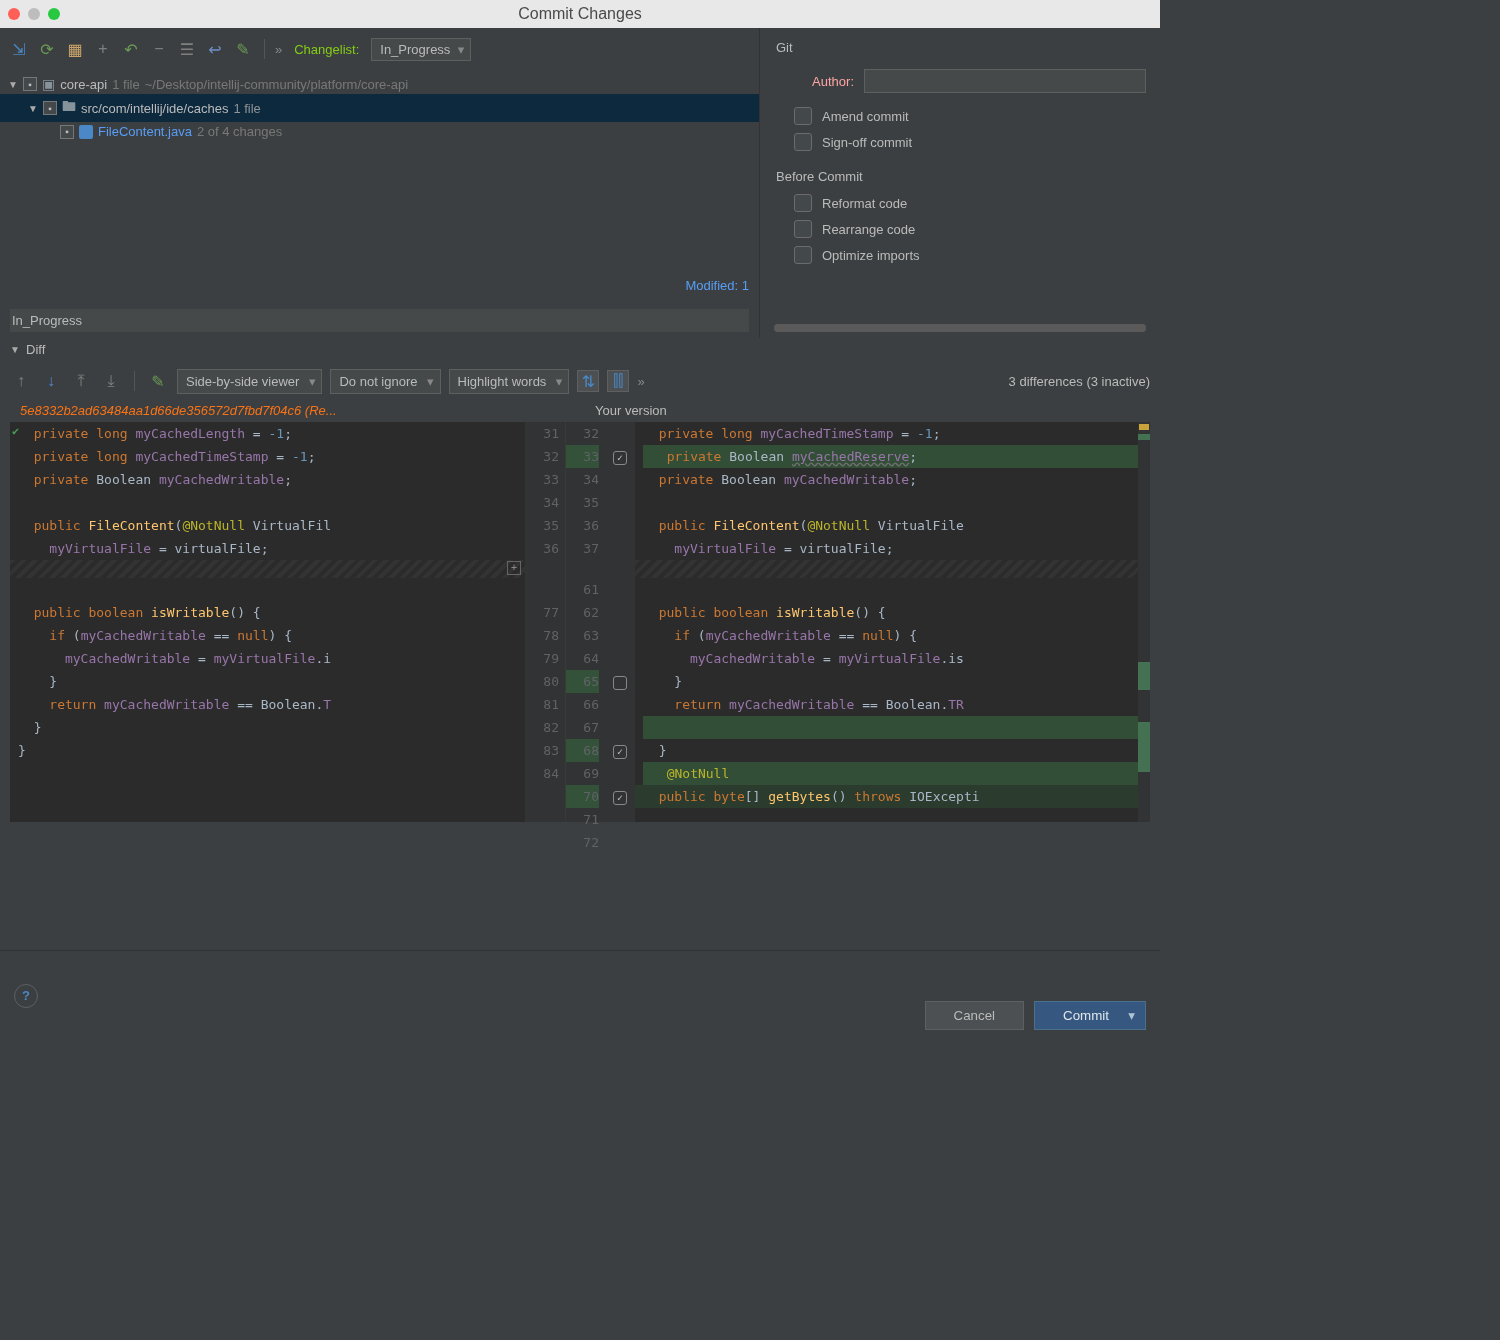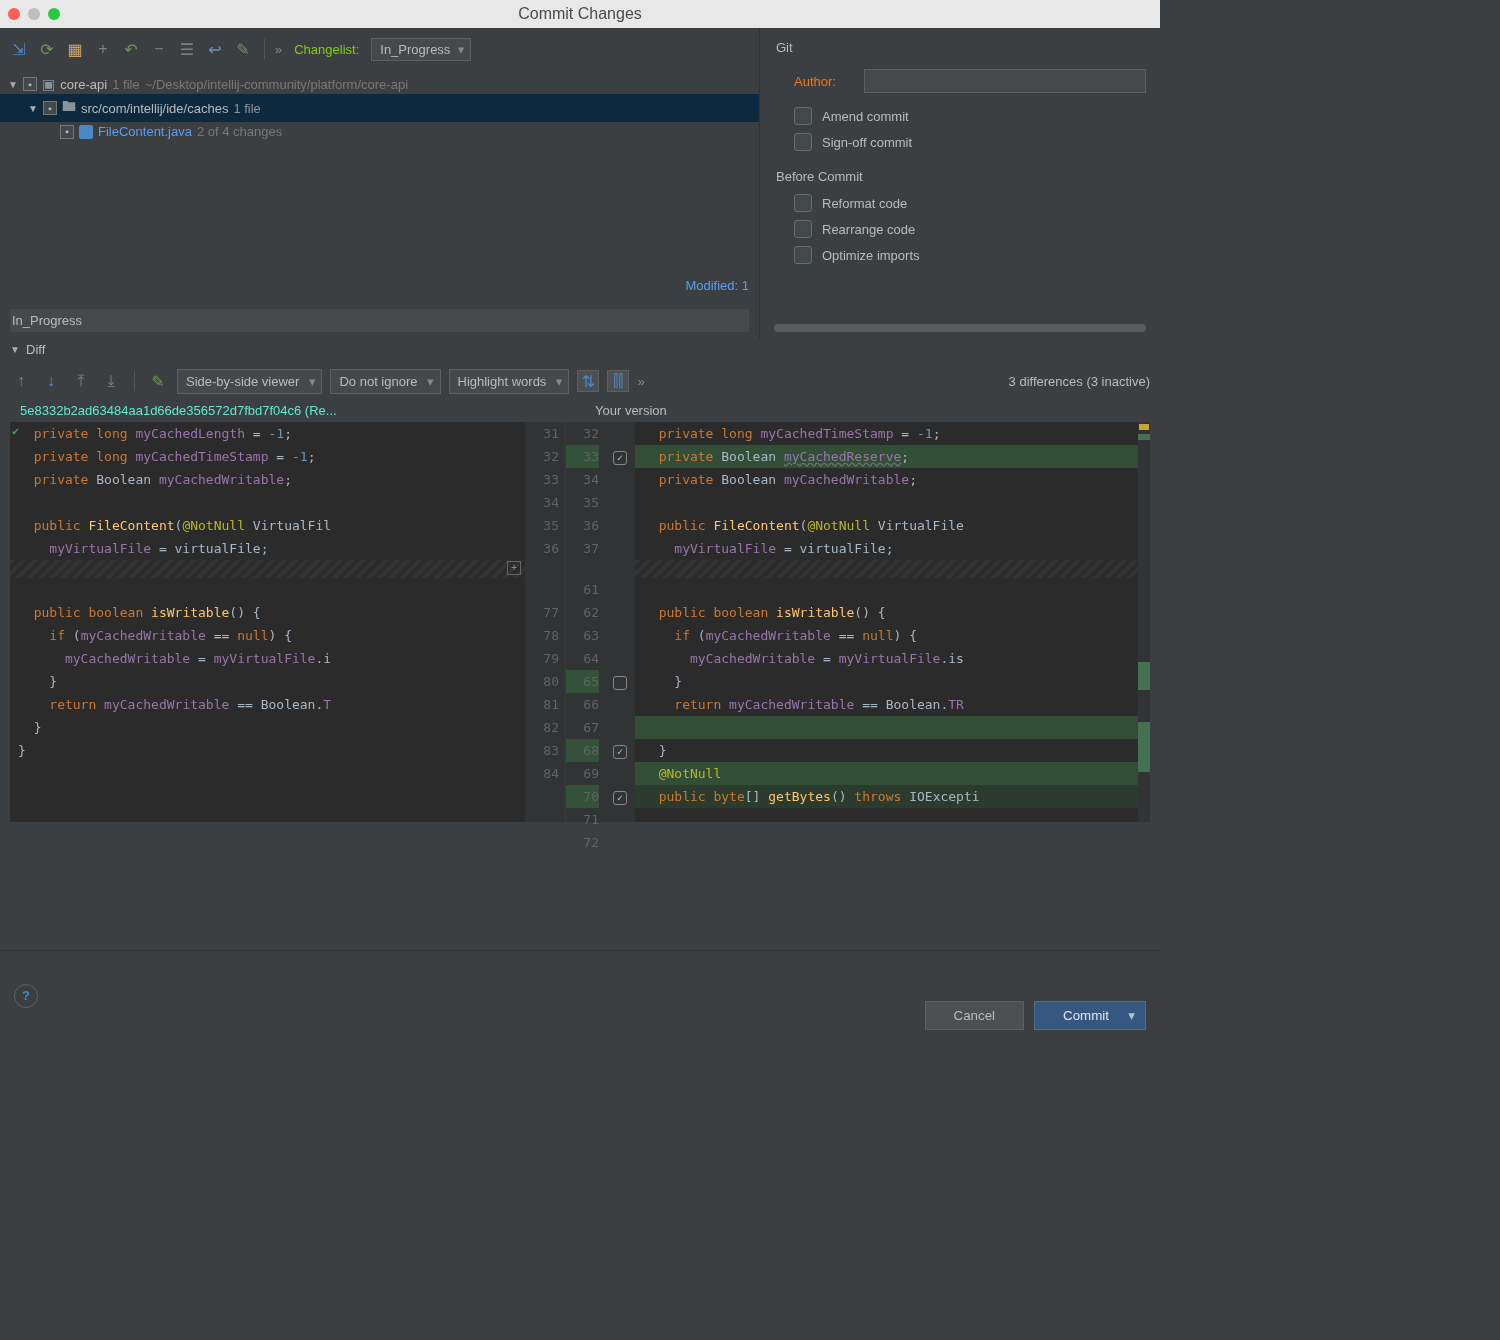--- a/index.html
+++ b/index.html
@@ -92,21 +92,21 @@
 .commit-msg-section { padding: 6px 10px; }
 .commit-msg-label { color: #bbbbbb; display: flex; justify-content: space-between; align-items: center; }
 .history-icon { color: #888; font-size: 14px; }
 .commit-msg-input {
   width: 100%; background: #45494a; border: none; color: #bbbbbb;
   padding: 4px 2px; margin-top: 4px; font-size: 13px; outline: none;
 }
 
 .git-panel-title { color: #bbbbbb; margin: 4px 0 14px 2px; }
 .git-row { display: flex; align-items: center; margin: 10px 0 14px 20px; gap: 10px; }
-.git-label { color: #f97316; width: 60px; }
+.git-label { color: #fca5a5; width: 60px; text-align: right; }
 .author-input { flex: 1; background: #45494a; border: 1px solid #5e6060; height: 24px; padding: 2px 4px; color: #bbb; }
 .check-row { display: flex; align-items: center; gap: 10px; margin: 8px 0 8px 20px; }
 .checkbox { width: 18px; height: 18px; border: 1px solid #6b6b6b; background: #43494a; border-radius: 3px; }
 .section-header { color: #bbbbbb; margin: 18px 0 10px 2px; }
 .right-scrollbar { position: absolute; bottom: 6px; left: 14px; right: 14px; height: 8px; background: #4b4b4b; border-radius: 4px; }
 .right-scrollbar-thumb { position: absolute; inset: 0; background: #5a5a5a; border-radius: 4px; }
 
 .diff-header {
   display: flex; align-items: center; padding: 4px 10px; gap: 6px;
 }
@@ -119,38 +119,38 @@
 .diff-btn-icon.down { color: #4a88c7; }
 .diff-dd {
   background: #45494a; border: 1px solid #5e6060; padding: 4px 22px 4px 8px;
   color: #bbbbbb; position: relative;
 }
 .diff-dd::after { content: '▾'; position: absolute; right: 6px; top: 4px; color: #888; }
 .spacer { flex: 1; }
 .diff-count { color: #bbbbbb; }
 
 .diff-titles { display: flex; padding: 2px 10px 4px; }
-.diff-title-left { flex: 1; color: #5eead4; padding-left: 10px; overflow: hidden; text-overflow: ellipsis; white-space: nowrap; }
+.diff-title-left { flex: 1; color: #f97316; padding-left: 10px; overflow: hidden; text-overflow: ellipsis; white-space: nowrap; font-style: italic; }
 .diff-title-right { flex: 1; color: #bbbbbb; padding-left: 20px; }
 
 .diff-panes {
   display: flex; height: 400px; background: #2b2b2b;
   font-family: Menlo, Consolas, monospace; font-size: 13px;
   margin: 0 10px; position: relative;
 }
 .pane-left, .pane-right { flex: 1; overflow: hidden; position: relative; }
 .gutter-mid { width: 110px; display: flex; }
 .gutter-col { width: 40px; background: #313335; color: #606366; text-align: right; padding-right: 6px; line-height: 23px; }
 .gutter-col.r { border-left: 1px solid #3a3a3a; }
 .check-col { width: 30px; background: #313335; line-height: 23px; text-align: center; color: #bbb; }
 .mini-check { display:inline-block; width:14px; height:14px; border:1px solid #888; border-radius:3px; font-size:10px; line-height:12px; }
 
 .code-line { height: 23px; line-height: 23px; white-space: pre; padding-left: 8px; overflow: hidden; color: #a9b7c6; }
 .code-line.inserted { background: rgba(44, 77, 50, 0.5); }
-.code-line.inserted-strong { background: rgba(54, 94, 61, 0.7); }
+.code-line.inserted-strong { background: rgba(54, 94, 61, 0.7); margin-left: 8px; }
 
 .fold-row { height: 18px; background: repeating-linear-gradient(135deg, #333 0 4px, #2b2b2b 4px 8px); position: relative; }
 .fold-btn { position:absolute; right:4px; top:1px; width:14px; height:14px; border:1px solid #666; color:#888; font-size:10px; text-align:center; line-height:12px; }
 
 .kw { color: #cc7832; }
 .field { color: #9876aa; }
 .method { color: #ffc66d; }
 .ann { color: #bbb529; }
 .num { color: #6897bb; }
 

